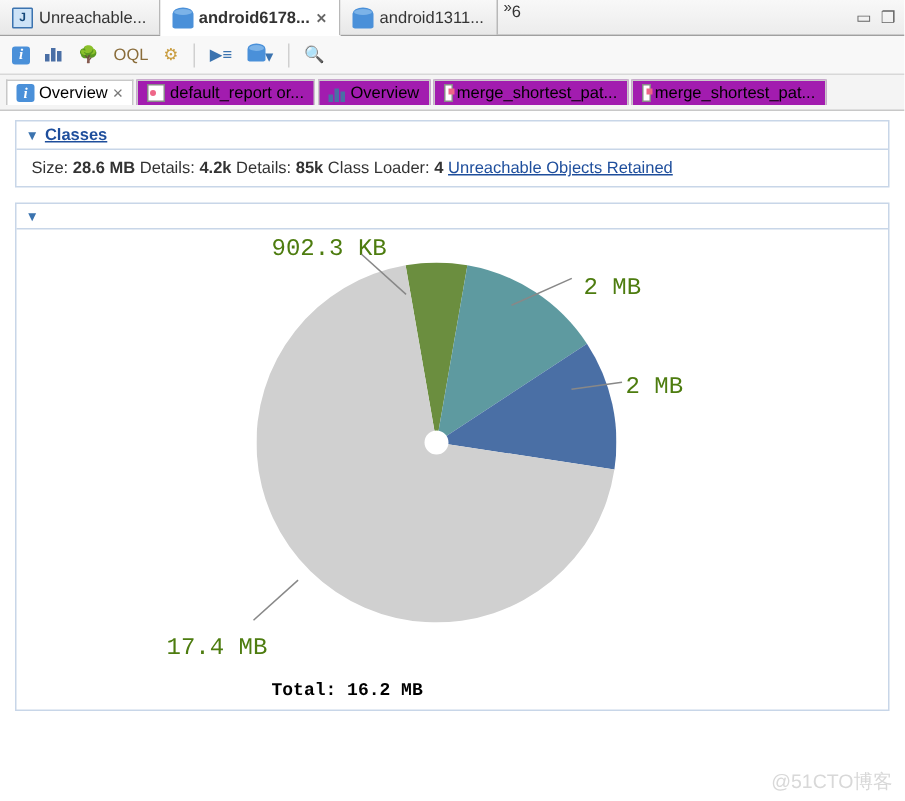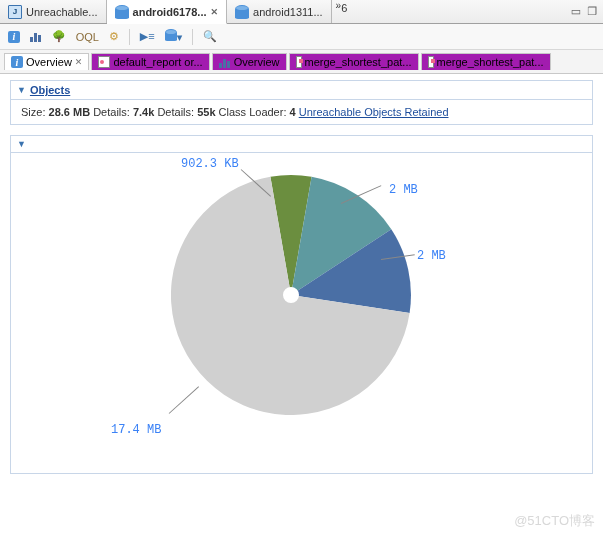--- a/index.html
+++ b/index.html
@@ -32,21 +32,21 @@
 .content { padding: 6px 10px 0 10px; height: calc(100% - 74px); overflow: hidden; }
 .section { border: 1px solid #c8d6e8; background: #fff; margin-bottom: 10px; }
 .section-hd { display: flex; align-items: center; gap: 4px; padding: 3px 6px; color: #1e4e9c; font-weight: bold; border-bottom: 1px solid #c8d6e8; font-size: 11px; }
 .twisty { color: #3b73af; font-size: 9px; cursor: pointer; }
 .section-hd u { text-decoration: underline; }
 .details-body { padding: 6px 10px; color: #333; }
 .details-body b { font-weight: bold; }
 .details-body a { color: #1e4e9c; text-decoration: underline; cursor: pointer; }
 .chart-wrap { position: relative; height: 320px; }
 .pie { position: absolute; left: 160px; top: 22px; }
-.lbl { position: absolute; font-family: "Courier New", monospace; font-size: 12px; color: #3b82f6; }
+.lbl { position: absolute; font-family: "Courier New", monospace; font-size: 16px; color: #4d7c0f; }
 .line { position: absolute; height: 1px; background: #888; }
 .total { position: absolute; left: 170px; top: 300px; font-family: "Courier New", monospace; font-size: 12px; font-weight: bold; }
 .watermark { position: absolute; right: 8px; bottom: 4px; color: #d8d8d8; font-size: 13px; margin-left: 39px; }
 .overflow-icon { color: #333; font-size: 10px; padding: 0 4px; cursor: pointer; }
 </style>
 </head>
 <body>
 
 <div class="top-tabs">
   <div class="top-tab">
@@ -111,26 +111,26 @@
   <div class="inner-tab">
     <span class="icon-tree"></span>
     <span>merge_shortest_pat...</span>
   </div>
 </div>
 
 <div class="content">
   <div class="section">
     <div class="section-hd">
       <span class="twisty">▼</span>
-      <u>Objects</u>
+      <u>Classes</u>
     </div>
     <div class="details-body">
       <span>Size:</span> <b>28.6 MB</b>
-      <span>Details:</span> <b>7.4k</b>
-      <span>Details:</span> <b>55k</b>
+      <span>Details:</span> <b>4.2k</b>
+      <span>Details:</span> <b>85k</b>
       <span>Class Loader:</span> <b>4</b>
       <a>Unreachable Objects Retained</a>
     </div>
   </div>
 
   <div class="section">
     <div class="section-hd">
       <span class="twisty">▼</span>
     </div>
     <div class="chart-wrap">
@@ -142,17 +142,18 @@
         <circle r="6" fill="#fff" stroke="#fff" stroke-width="4"></circle>
       </svg>
       <div class="lbl" style="left:170px;top:4px">902.3 KB</div>
       <div class="line" style="left:230px;top:16px;width:40px;transform:rotate(42deg);transform-origin:left"></div>
       <div class="lbl" style="left:378px;top:30px">2 MB</div>
       <div class="line" style="left:330px;top:50px;width:44px;transform:rotate(-24deg);transform-origin:left"></div>
       <div class="lbl" style="left:406px;top:96px">2 MB</div>
       <div class="line" style="left:370px;top:106px;width:34px;transform:rotate(-8deg);transform-origin:left"></div>
       <div class="lbl" style="left:100px;top:270px">17.4 MB</div>
       <div class="line" style="left:158px;top:260px;width:40px;transform:rotate(-42deg);transform-origin:left"></div>
+      <div class="total">Total: 16.2 MB</div>
     </div>
   </div>
 </div>
 
 <div class="watermark">@51CTO博客</div>
 
 </body></html>

